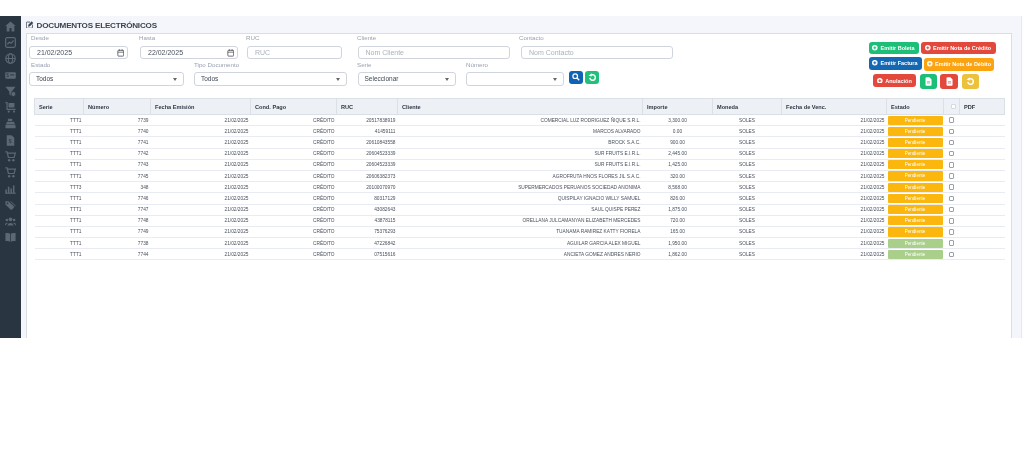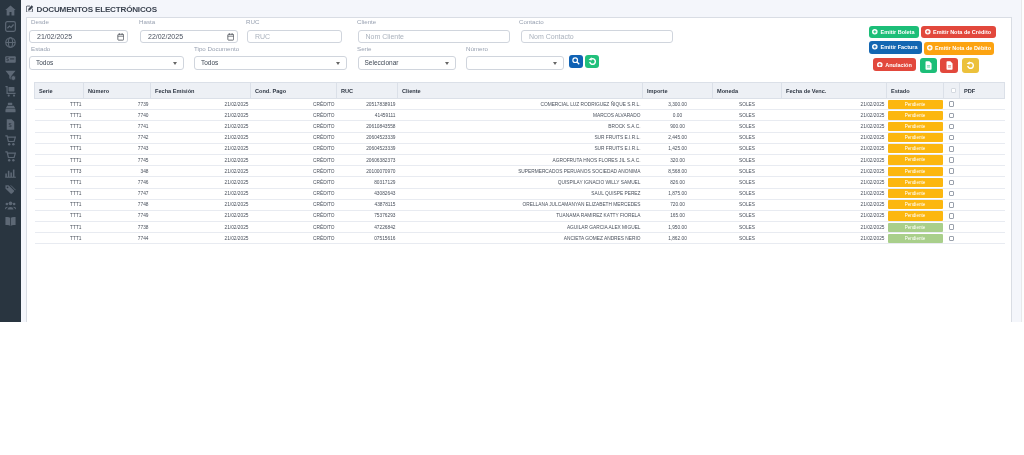--- a/index.html
+++ b/index.html
@@ -1,18 +1,18 @@
 <!DOCTYPE html>
 <html><head>
 <meta charset="utf-8">
 <style>
   * { margin:0; padding:0; box-sizing:border-box; }
   html,body { width:1024px; height:455px; }
   body { font-family:"Liberation Sans", sans-serif; background:#fff; overflow:hidden; }
-  #page { position:relative; width:1024px; height:322px; background:#fff; overflow:hidden; }
+  #page { position:relative; width:1024px; height:322px; background:#fff; overflow:hidden;margin-top:16px; }
   #content { position:absolute; left:21px; top:0; width:1000px; height:338px; background:#f4f6fb; }
   #sidebar { position:absolute; left:0; top:0; width:21px; height:455px; background:#293540; z-index:5; }
   .sicon { position:absolute; left:5px; width:11px; height:11px; }
   #card { position:absolute; left:26px; top:17px; width:986px; height:322px; background:#fff;
           border:1px solid #d9dde4; border-bottom:1px solid #c7ccd6; }
   #cardfooter { position:absolute; left:27px; top:328px; width:984px; height:10px; background:#f7f8fc;
           border-top:1px solid #eef0f5; }
   #title { position:absolute; left:36.6px; top:4px; font-size:8.1px; font-weight:bold; color:#3b4350;
            letter-spacing:-0.2px; top:4.5px; }
   .lbl { position:absolute; font-size:6.2px; color:#98a1b1; }

